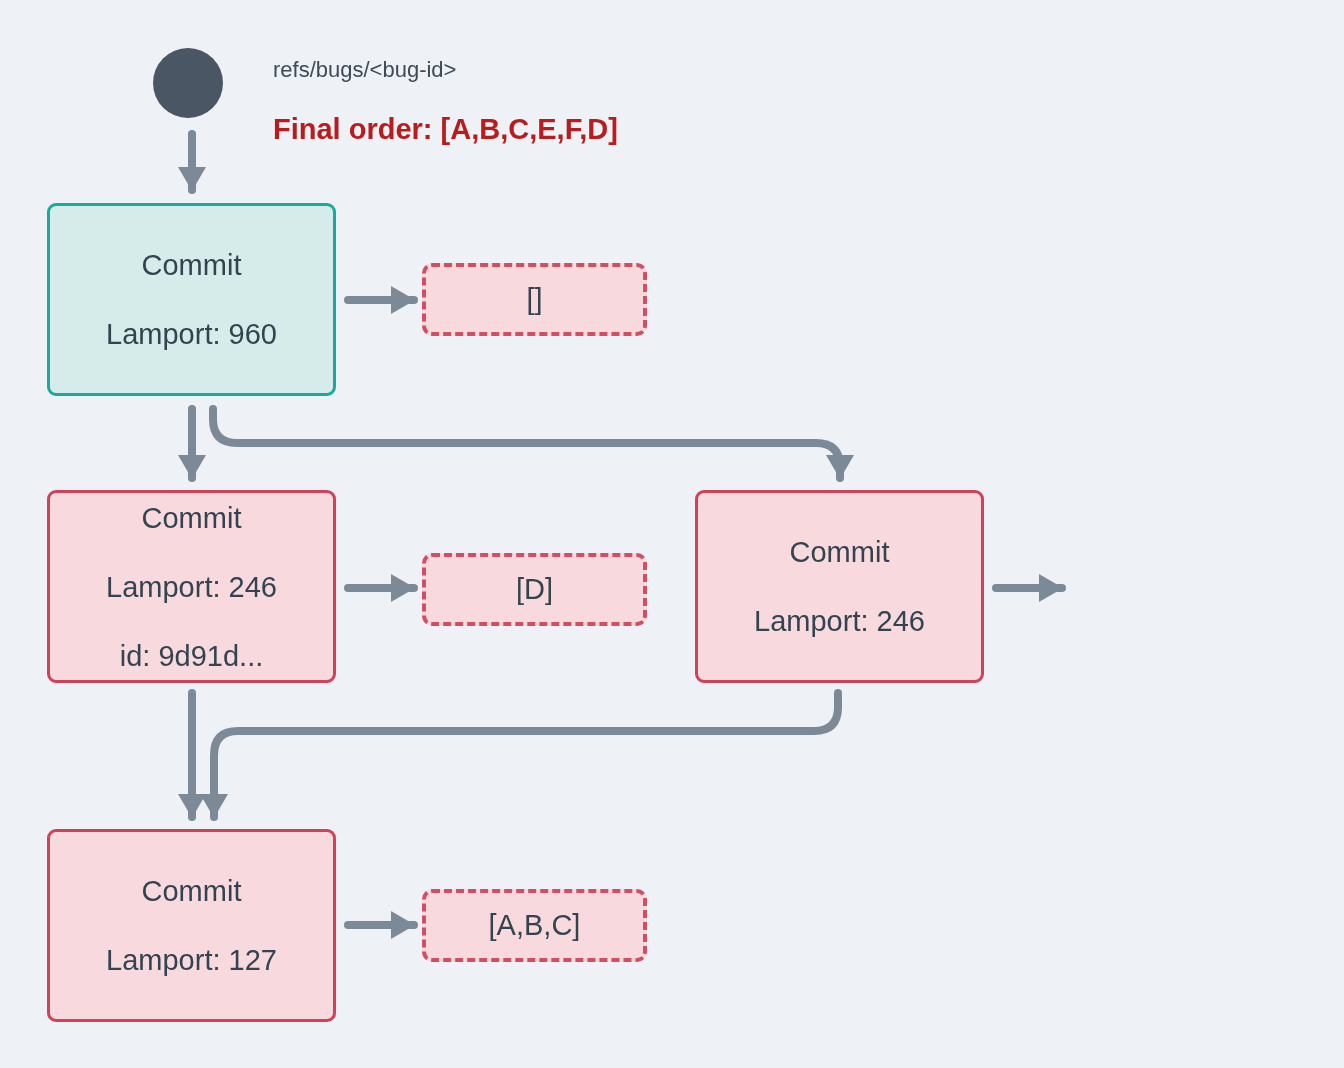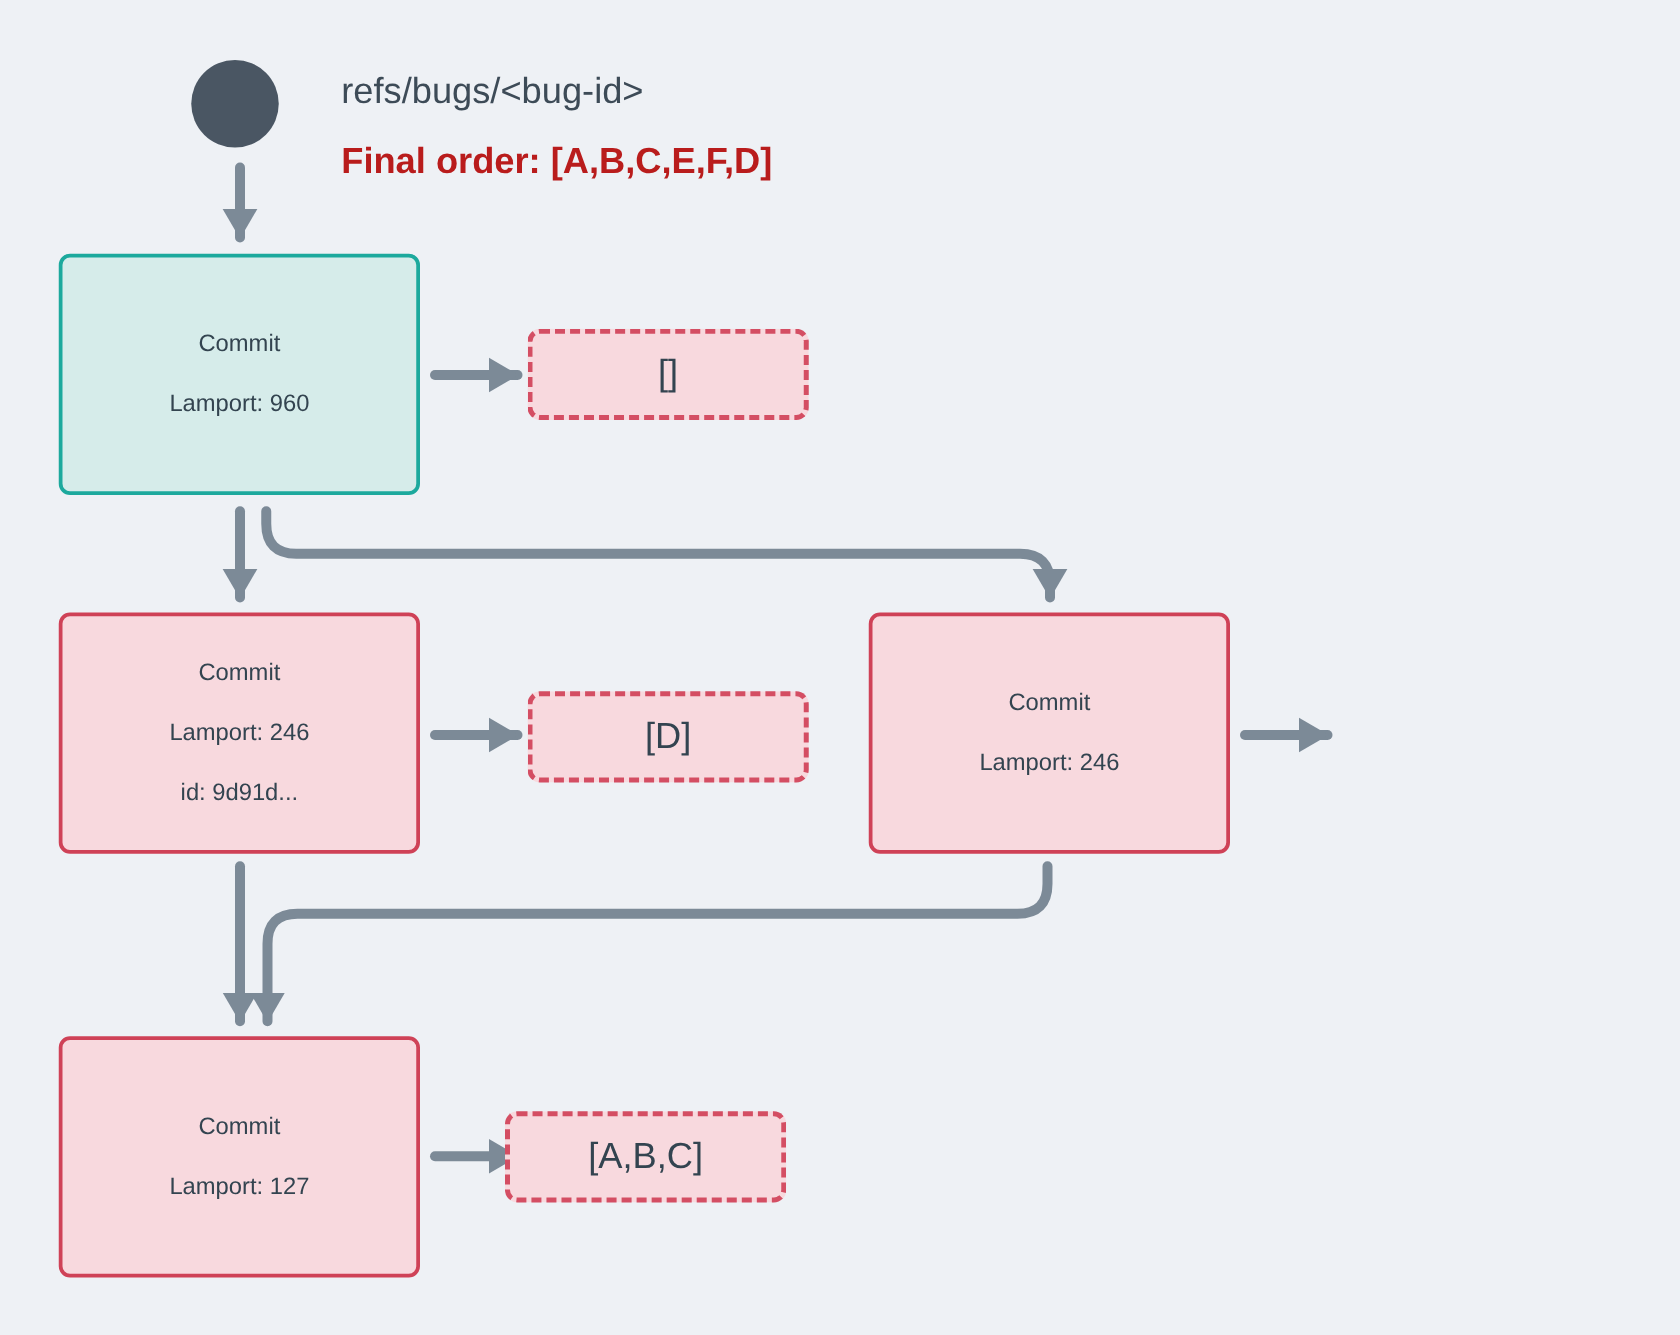--- a/index.html
+++ b/index.html
@@ -24,21 +24,21 @@
   .ref-dot{
     position:absolute;
     left:153px; top:48px;
     width:70px; height:70px;
     border-radius:50%;
     background:#4a5663;
   }
   .ref-name{
     position:absolute;
     left:273px; top:57px;
-    font-size:29px;
+    font-size:22px;
     color:#3d4b57;
     white-space:nowrap;
   }
   .final-order{
     position:absolute;
     left:273px; top:113px;
     font-size:29px;
     font-weight:700;
     color:#b91c1c;
     white-space:nowrap;
@@ -47,23 +47,24 @@
     position:absolute;
     width:289px; height:193px;
     box-sizing:border-box;
     border:3px solid #cf4257;
     background:#f8d9de;
     border-radius:9px;
     display:flex;
     flex-direction:column;
     justify-content:center;
     align-items:center;
-    font-size:19px;
+    font-size:29px;
     line-height:48px;
     color:#334450;
+    gap:21px;
   }
   .commit-node.root{
     border-color:#1ca99d;
     background:#d6ecea;
   }
   .node-root{left:47px; top:203px;}
   .node-left{left:47px; top:490px;}
   .node-right{left:695px; top:490px;}
   .node-base{left:47px; top:829px;}
   .ops-node{
@@ -75,21 +76,21 @@
     border-radius:10px;
     display:flex;
     justify-content:center;
     align-items:center;
     font-size:29px;
     color:#334450;
   }
   .ops-root{left:422px; top:263px;}
   .ops-left{left:422px; top:553px;}
   .ops-right{left:1070px; top:553px;}
-  .ops-base{left:404px; top:889px;}
+  .ops-base{left:422px; top:889px;}
 </style>
 </head>
 <body>
 
 <div class="canvas">
 
   <svg class="arrows" viewBox="0 0 1344 1068" xmlns="http://www.w3.org/2000/svg">
     <defs>
       <marker id="head" markerUnits="userSpaceOnUse" markerWidth="26" markerHeight="30" refX="23" refY="15" orient="auto">
         <path d="M0,1 L24,15 L0,29 Z" fill="#7c8a97"></path>

